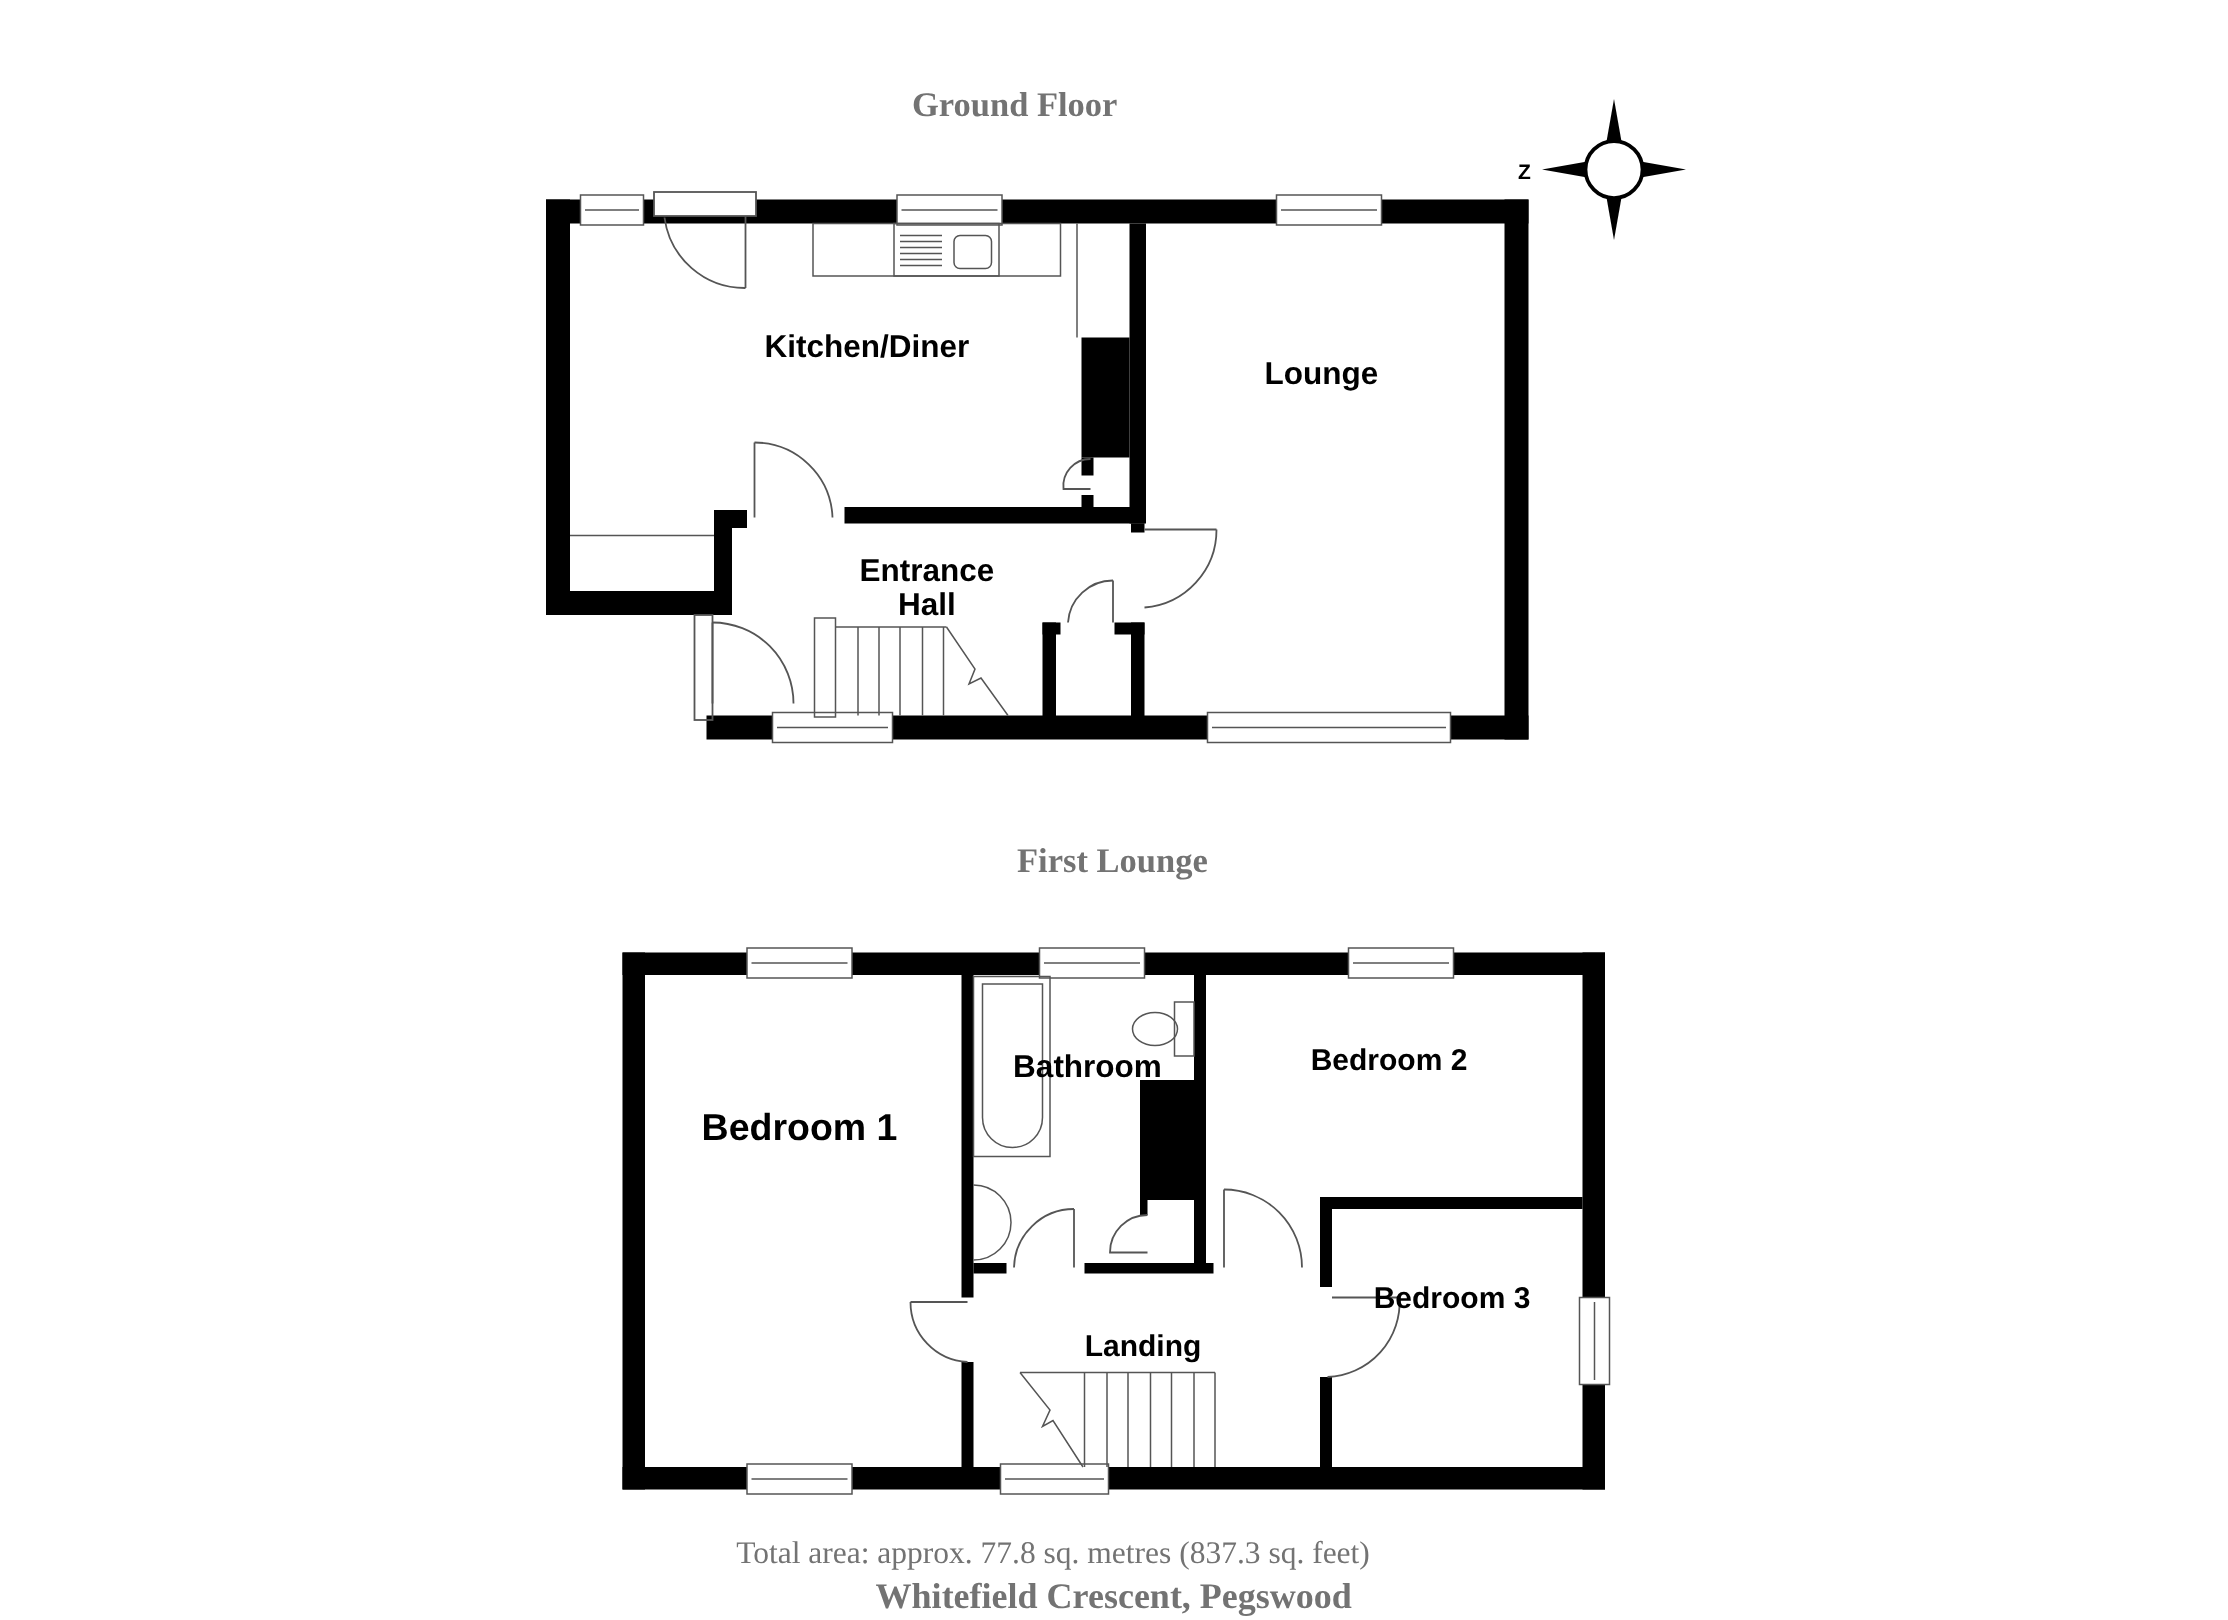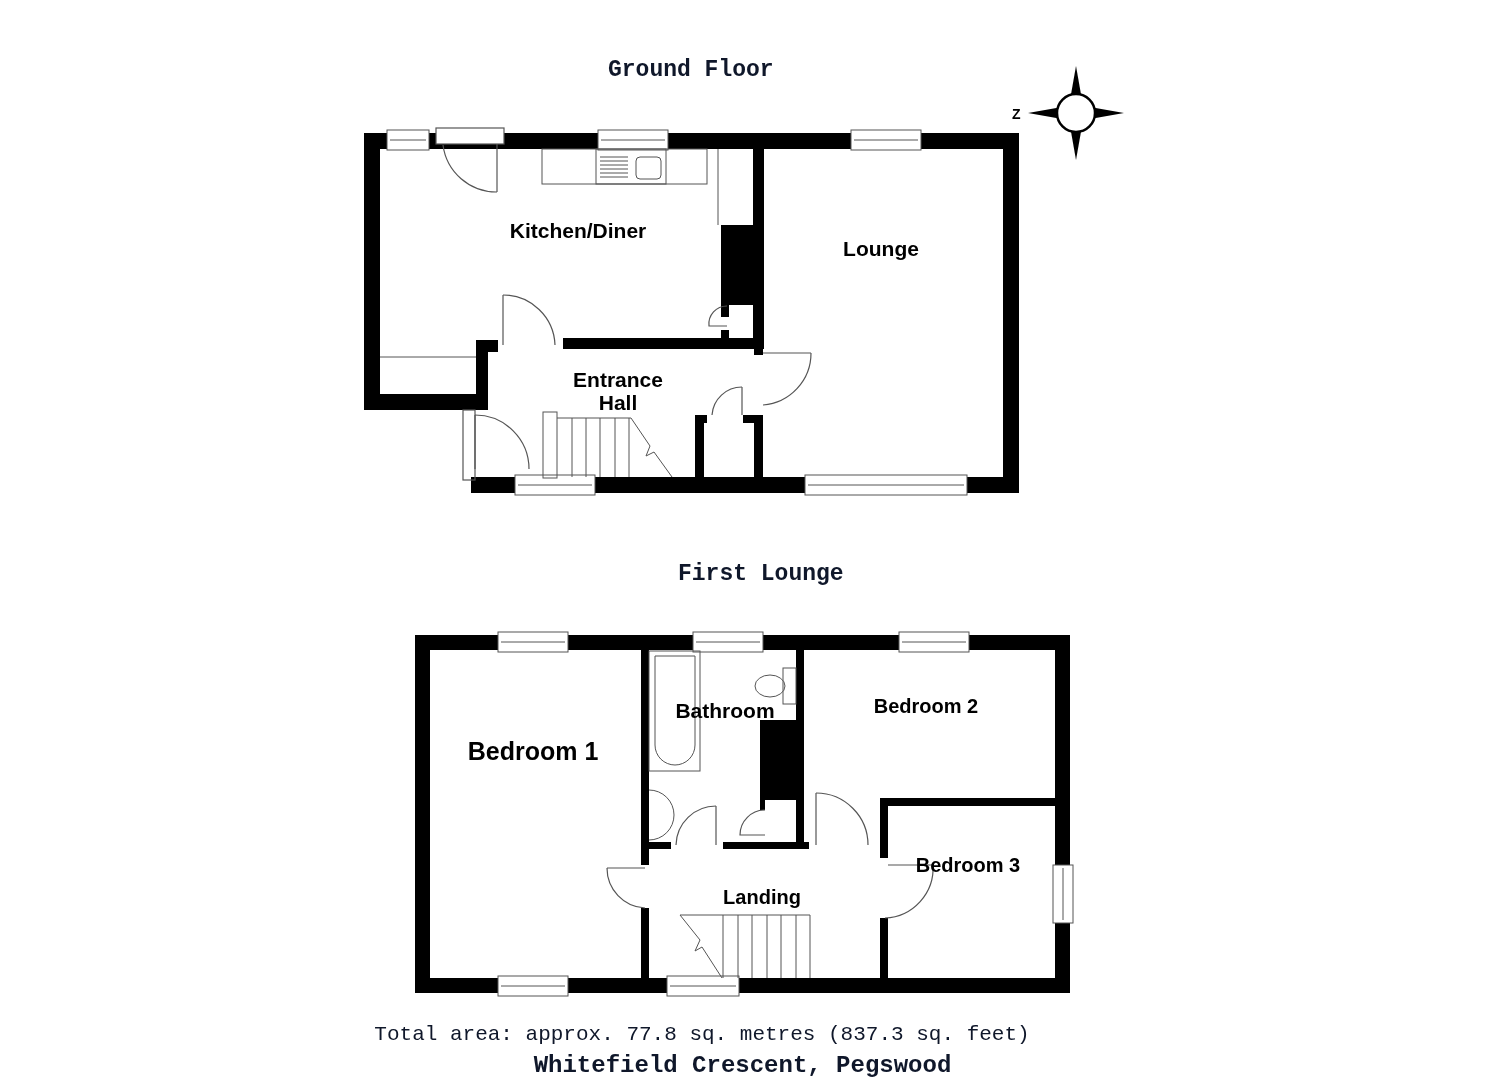--- a/index.html
+++ b/index.html
@@ -1,19 +1,19 @@
 <!DOCTYPE html>
 <html><head>
   <meta charset="utf-8">
   <style>
     html, body { margin:0; padding:0; background:#ffffff; }
     body { width:1485px; height:1080px; position:relative; overflow:hidden; font-family:"Liberation Sans", sans-serif; }
     svg { position:absolute; left:0; top:0; }
     .lbl { font-family:"Liberation Sans", sans-serif; font-weight:bold; fill:#000; }
-    .t { position:absolute; font-family:Liberation Mono, monospace; color:#0f172a; white-space:nowrap; }
+    .t { position:absolute; font-family:Liberation Serif, serif; color:#737373; white-space:nowrap; }
     .floor-title { font-weight:bold; font-size:23px; }
     .foot1 { font-size:21px; left:0; width:1404px; text-align:center; top:1023px; }
     .foot2 { font-size:24px; font-weight:bold; left:0; width:1485px; text-align:center; top:1052px; }
   </style>
 </head>
 <body>
 
 <div class="t floor-title" style="left:608px; top:57px;">Ground Floor</div>
 <div class="t floor-title" style="left:678px; top:561px;">First Lounge</div>
 

